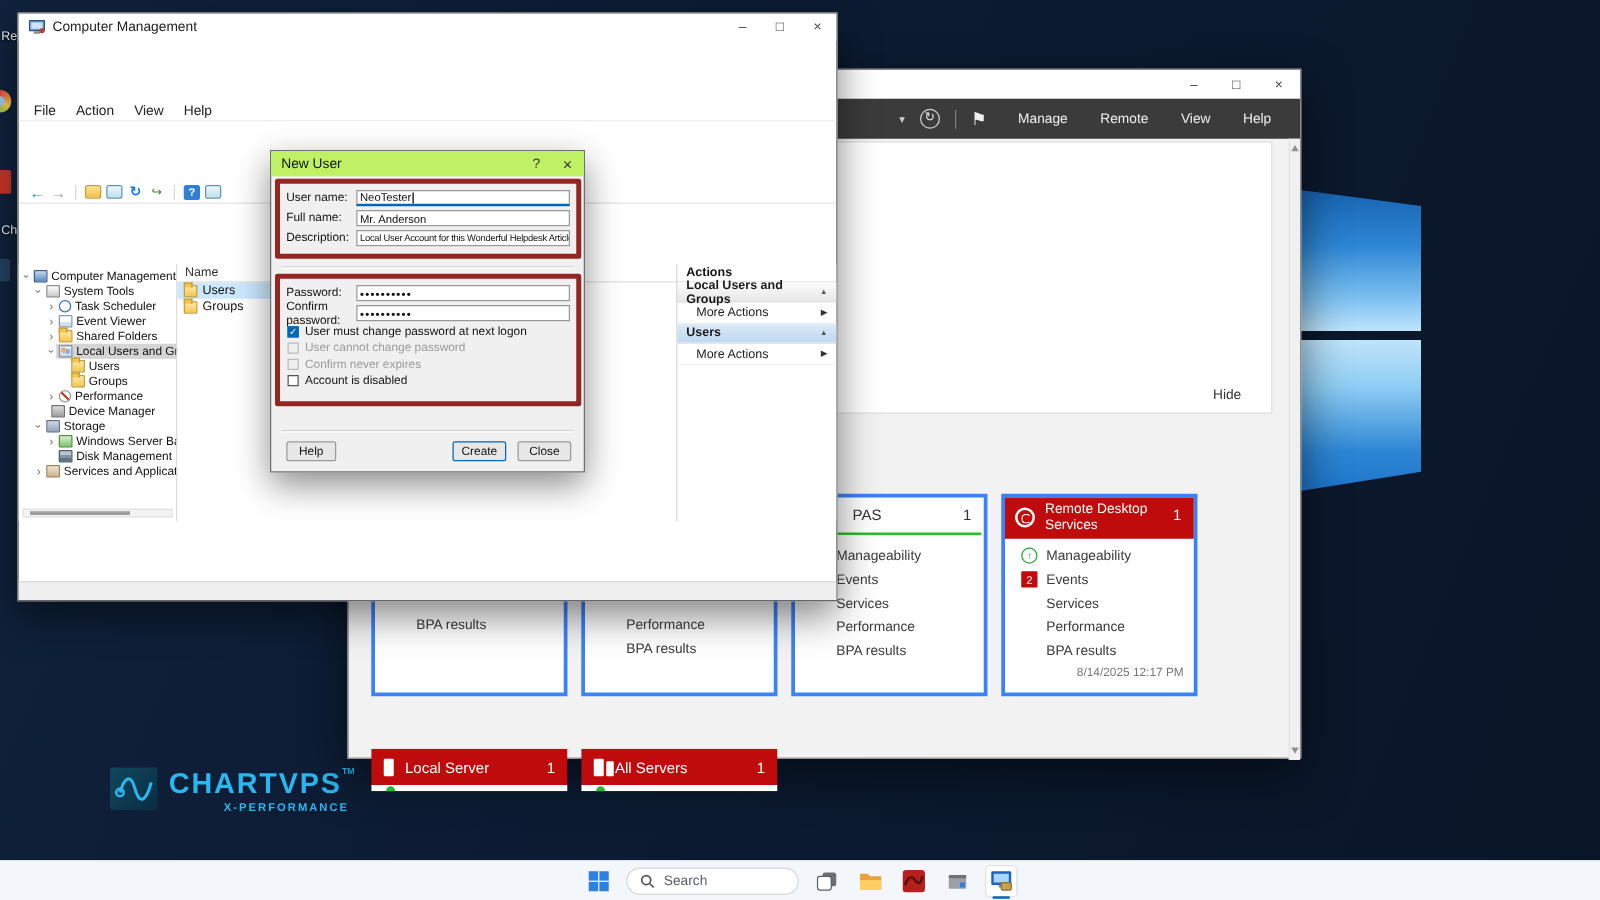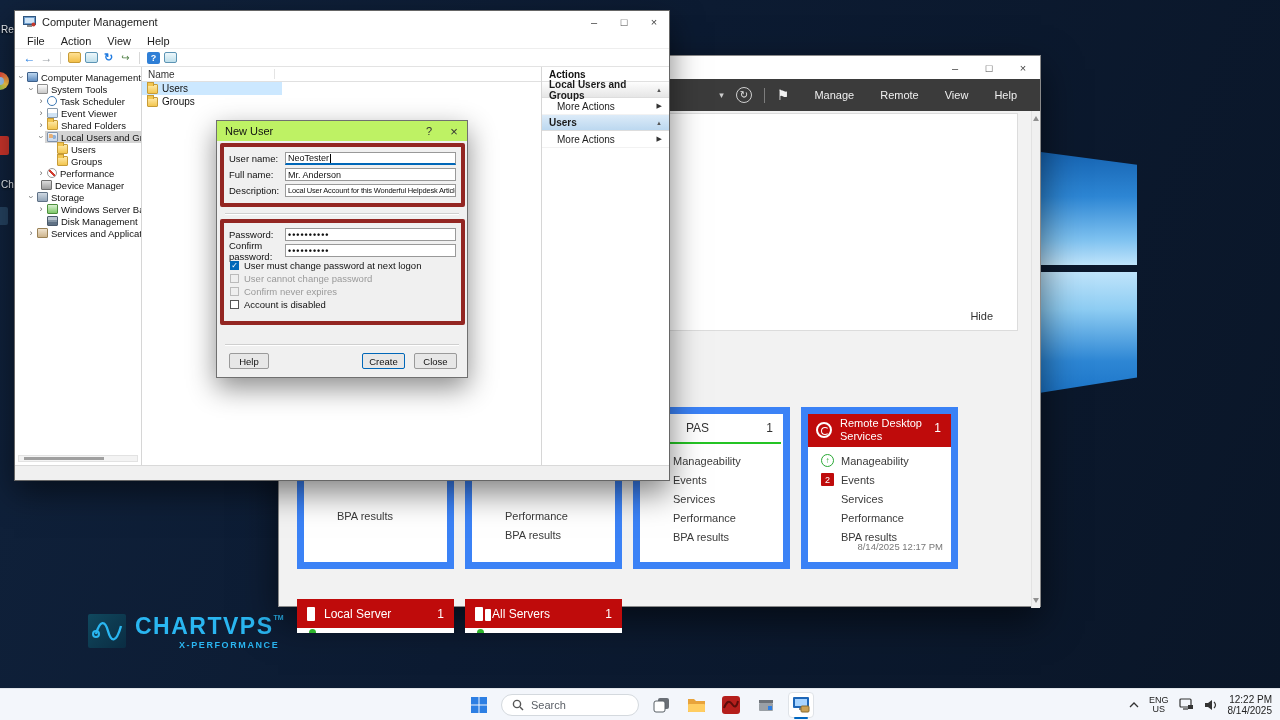--- a/index.html
+++ b/index.html
@@ -52,21 +52,21 @@
   .sm-menu-item{font-size:11px;padding:0 13px;color:#f0f0f0;}
   .sm-content{position:relative;height:497px;}
   .welcome{position:absolute;left:20px;top:2px;width:719px;height:218px;background:#fff;border:1px solid #dcdcdc;}
   .hide-link{position:absolute;right:24px;bottom:8px;font-size:11px;color:#333;}
   .sm-scroll{position:absolute;right:0;top:0;width:9px;height:100%;background:#f0f0f0;border-left:1px solid #e2e2e2;}
   .scroll-arrow{position:absolute;left:1px;width:0;height:0;border-left:3.5px solid transparent;border-right:3.5px solid transparent;}
   .scroll-up{top:5px;border-bottom:5px solid #909090;}
   .scroll-down{bottom:5px;border-top:5px solid #909090;}
 
   
-  .tile{position:absolute;top:284px;width:157px;height:162px;background:#fff;border:7px solid #3b82f6;margin-top:12px;}
+  .tile{position:absolute;top:284px;width:157px;height:162px;background:#fff;border:3px solid #3b82f6;}
   .tile-hdr{position:relative;height:30px;}
   .tile-hdr.red{height:33px;background:#bf0b0b;}
   .tname{position:absolute;left:46px;top:7px;font-size:12px;color:#333;}
   .tile-hdr.red .tname{left:32px;top:3px;width:94px;font-size:11px;line-height:13px;color:#fff;}
   .tcount{position:absolute;right:10px;top:7px;font-size:12px;color:#333;}
   .tile-hdr.red .tcount{color:#fff;}
   .gline{position:absolute;left:2px;right:2px;bottom:0;height:2px;background:#24c424;}
   .rds-ic{position:absolute;left:8px;top:8px;width:16px;height:16px;border:2px solid #fff;border-radius:50%;}
   .rds-ic::after{content:"";position:absolute;left:3px;top:3px;width:6px;height:6px;border:1.5px solid #fff;border-radius:50%;border-right-color:transparent;}
   .trows{padding-top:7px;}
@@ -81,21 +81,21 @@
   .btile{position:absolute;top:488px;width:157px;height:34px;overflow:hidden;}
   .btile-hdr{height:29px;background:#bf0b0b;color:#fff;display:flex;align-items:center;padding:0 10px;gap:9px;font-size:12px;}
   .bcount{margin-left:auto;font-size:12px;}
   .srv-ic{width:8px;height:14px;background:#fff;border-radius:1px;flex:none;position:relative;}
   .srv-ic.multi::after{content:"";position:absolute;left:10px;top:2px;width:6px;height:12px;background:#fff;border-radius:1px;}
   .btile-body{height:5px;background:#fff;position:relative;}
   .gdot{position:absolute;left:12px;top:1px;width:7px;height:7px;border-radius:50%;background:#2db52d;}
 
   
   #cm-window{position:absolute;left:14px;top:10px;width:656px;height:471px;z-index:30;display:flex;flex-direction:column;
-    background:#fff;border:1px solid #666;box-shadow:0 12px 30px rgba(0,0,0,.5);}
+    background:#fff;border:1px solid #666;box-shadow:0 12px 30px rgba(0,0,0,.5);gap:48px;}
   .cm-titlebar{height:22px;display:flex;align-items:center;padding-left:8px;gap:6px;background:#fff;flex:none;}
   .cm-title{font-size:11px;color:#222;}
   .caption-btns{margin-left:auto;display:flex;}
   .cm-menubar{height:16px;display:flex;align-items:center;padding-left:4px;font-size:11px;color:#222;
     border-bottom:1px solid #eee;flex:none;}
   .cm-menu-item{padding:0 8px;}
   .cm-toolbar{height:18px;display:flex;align-items:center;gap:4px;padding-left:8px;border-bottom:1px solid #e3e3e3;flex:none;}
   .tbi{min-width:13px;height:13px;display:flex;align-items:center;justify-content:center;border-radius:2px;}
   .tbsep{width:1px;height:12px;background:#d8d8d8;margin:0 3px;}
   .tb-back-arrow{color:#1f7ae0;font-weight:bold;font-size:12px;}
@@ -640,37 +640,15 @@
       </div>
       <div class="tb-app active">
         <svg width="20" height="18" viewBox="0 0 20 18">
           <rect x="2" y="1" width="16" height="11" rx="1" fill="#1d66b8"></rect>
           <rect x="4" y="3" width="12" height="7" fill="#a8d4ff"></rect>
           <rect x="8" y="12" width="4" height="2" fill="#888"></rect>
           <rect x="10" y="10" width="8" height="6" rx="1" fill="#caa053" stroke="#8a6d33"></rect>
         </svg>
       </div>
     </div>
-    <div class="tb-tray">
-      <svg width="10" height="8" viewBox="0 0 10 8">
-        <polyline points="1,6 5,2 9,6" fill="none" stroke="#333" stroke-width="1.3"></polyline>
-      </svg>
-      <div class="lang">
-        <div>ENG</div>
-        <div>US</div>
-      </div>
-      <svg width="15" height="13" viewBox="0 0 15 13">
-        <rect x="1" y="1" width="11" height="8" rx="1" fill="none" stroke="#333" stroke-width="1.2"></rect>
-        <line x1="4" y1="11" x2="9" y2="11" stroke="#333" stroke-width="1.2"></line>
-        <rect x="9" y="7" width="5" height="4" fill="#333"></rect>
-      </svg>
-      <svg width="14" height="12" viewBox="0 0 14 12">
-        <path d="M1 4h3l4-3v10l-4-3H1z" fill="#333"></path>
-        <path d="M10 3c2 1.8 2 4.2 0 6" fill="none" stroke="#333" stroke-width="1.2"></path>
-      </svg>
-      <div class="clock">
-        <div>12:22 PM</div>
-        <div>8/14/2025</div>
-      </div>
-    </div>
   </div>
 
 </div>
 
 </body></html>

